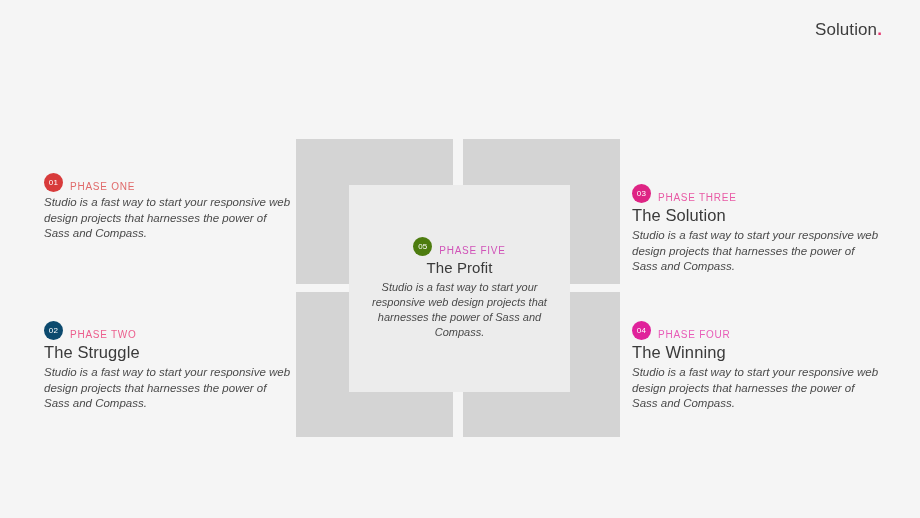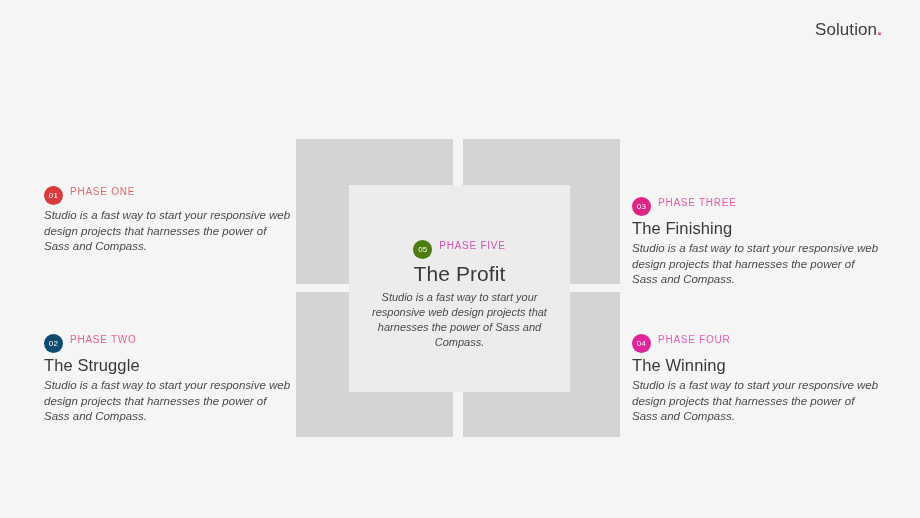--- a/index.html
+++ b/index.html
@@ -69,24 +69,23 @@
     position: absolute;
     width: 248px;
   }
   .phase.p1 { left: 44px;  top: 173px; }
   .phase.p2 { left: 44px;  top: 321px; }
   .phase.p3 { left: 632px; top: 184px; }
   .phase.p4 { left: 632px; top: 321px; }
 
   .phase-head {
     display: flex;
-    align-items: flex-start;
+    align-items: flex-end;
     gap: 7px;
     margin-bottom: 3px;
-    margin-top: 13px;
   }
   .badge {
     width: 19px;
     height: 19px;
     border-radius: 50%;
     color: #ffffff;
     font-size: 8px;
     line-height: 19px;
     text-align: center;
     letter-spacing: .2px;
@@ -108,21 +107,21 @@
   .phase-body {
     font-size: 11.5px;
     line-height: 1.35;
     color: #4a4a4a;
     margin: 0;
     font-style: italic;
   }
 
   
   #center-panel .phase-head { justify-content: center; }
-  #center-panel .phase-title { font-size: 21px; margin-bottom: 4px; }
+  #center-panel .phase-title { font-size: 15px; margin-bottom: 4px; }
   #center-panel .phase-body { font-size: 11px; line-height: 1.38; }
 </style>
 </head>
 <body>
 
 <div id="brand">
   <span>Solution</span><span class="dot" style="color: rgb(232, 51, 110);">.</span>
 </div>
 
 <div id="center-graphic">
@@ -156,21 +155,21 @@
   </div>
   <h2 class="phase-title">The Struggle</h2>
   <p class="phase-body">Studio is a fast way to start your responsive web design projects that harnesses the power of Sass and Compass.</p>
 </div>
 
 <div class="phase p3">
   <div class="phase-head">
     <span class="badge" style="background: rgb(222, 36, 132);">03</span>
     <span class="phase-label" style="color: rgb(232, 90, 165);">PHASE THREE</span>
   </div>
-  <h2 class="phase-title">The Finishing</h2>
+  <h2 class="phase-title">The Solution</h2>
   <p class="phase-body">Studio is a fast way to start your responsive web design projects that harnesses the power of Sass and Compass.</p>
 </div>
 
 <div class="phase p4">
   <div class="phase-head">
     <span class="badge" style="background: rgb(224, 34, 155);">04</span>
     <span class="phase-label" style="color: rgb(232, 92, 184);">PHASE FOUR</span>
   </div>
   <h2 class="phase-title">The Winning</h2>
   <p class="phase-body">Studio is a fast way to start your responsive web design projects that harnesses the power of Sass and Compass.</p>

